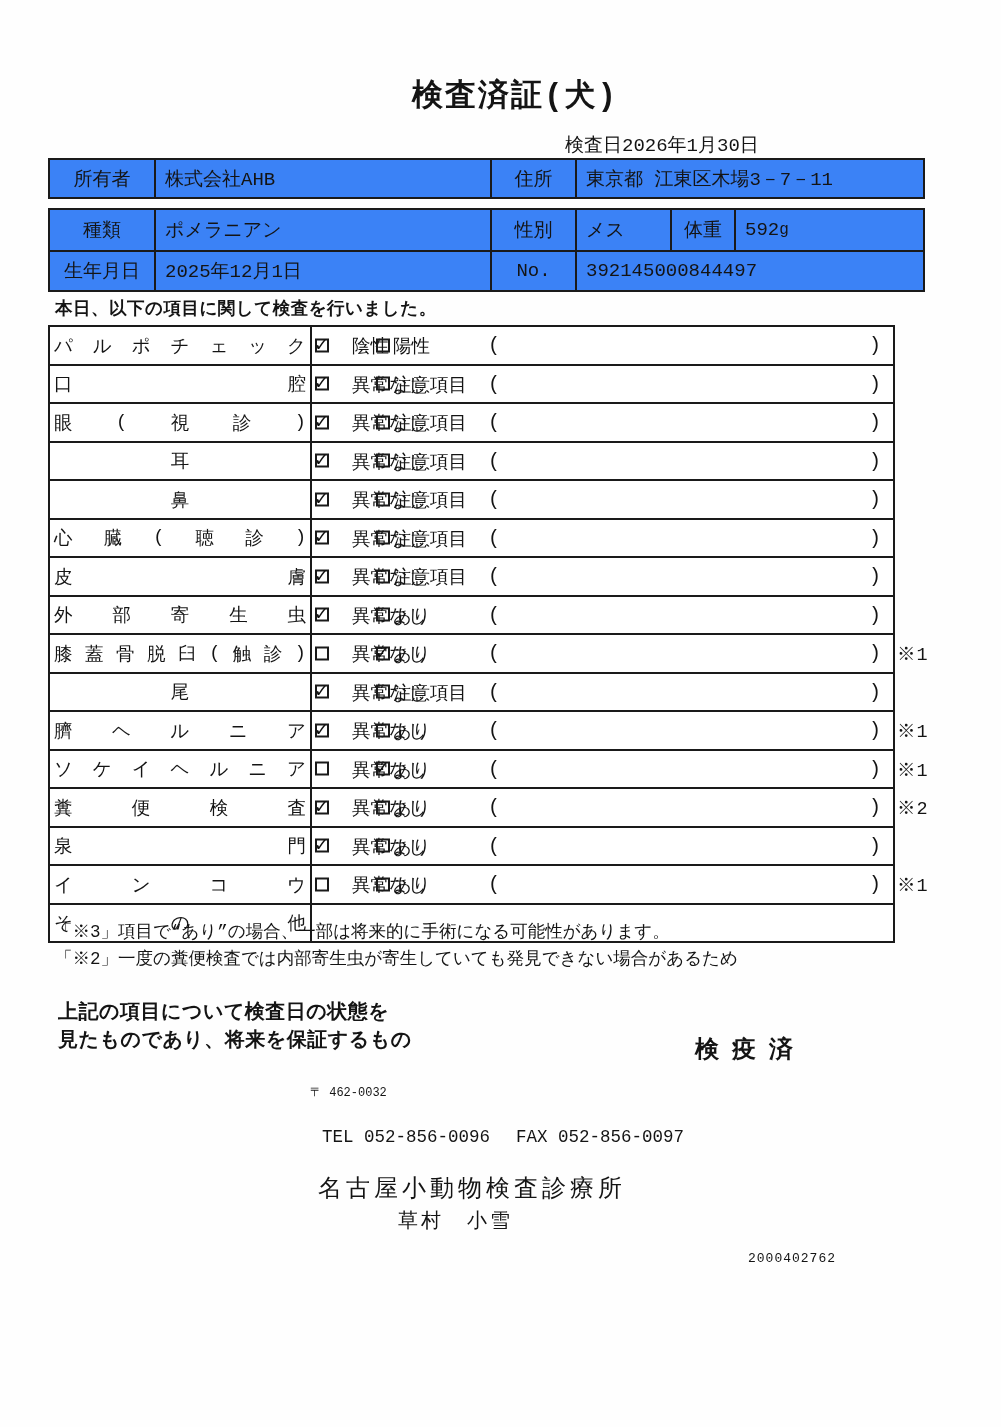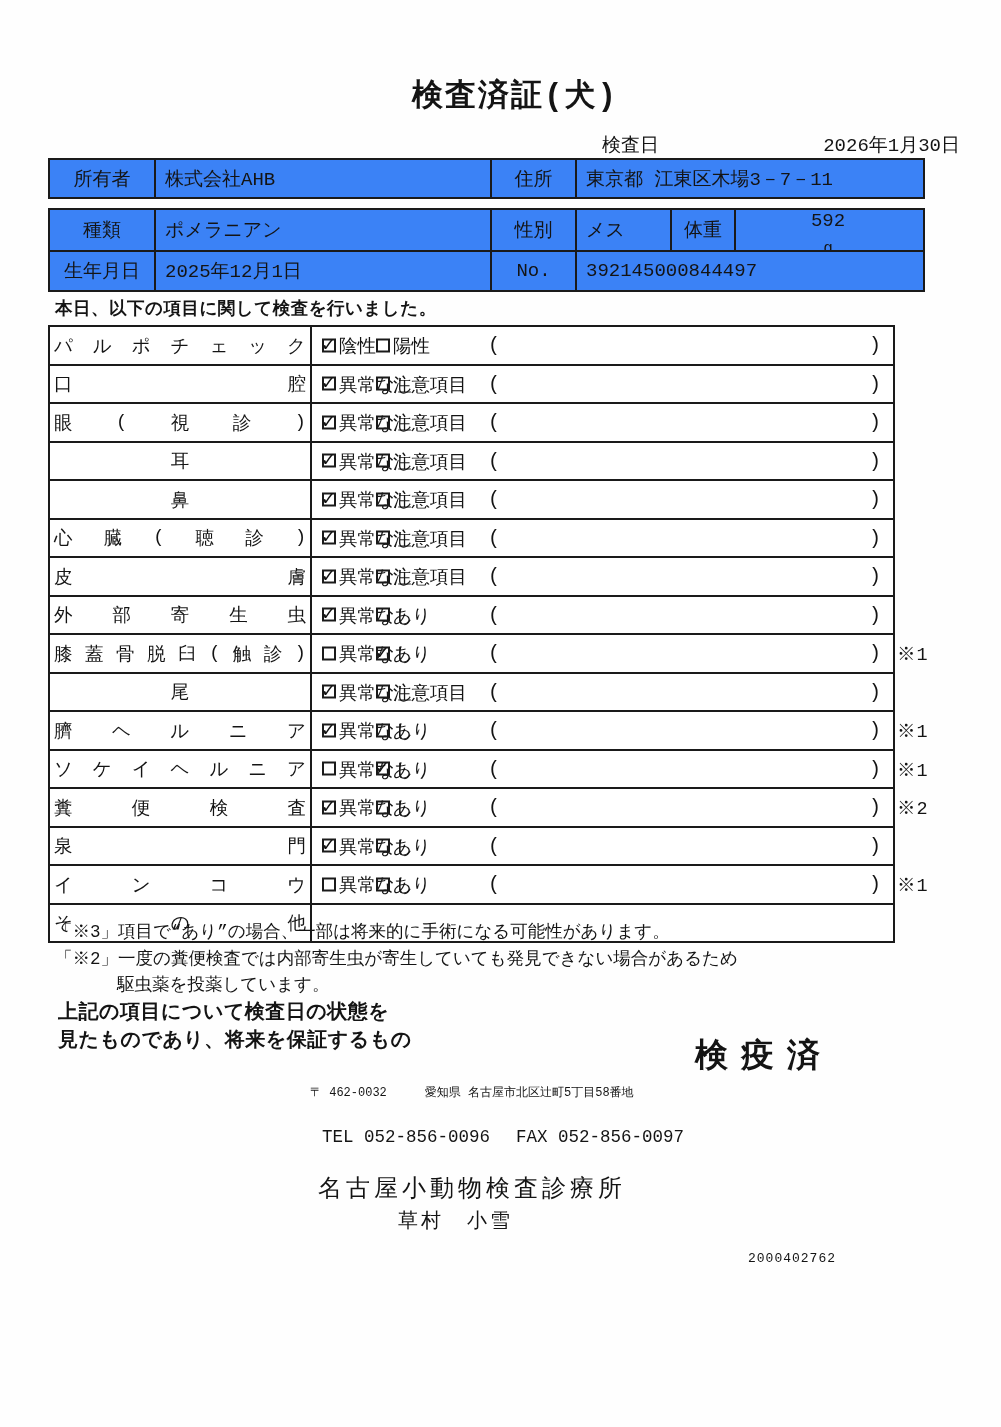--- a/index.html
+++ b/index.html
@@ -12,80 +12,79 @@
     overflow:hidden;
     padding-left:29px;
   }
   
   .title{
     position:absolute;left:0;top:74px;width:100%;
     text-align:center;font-size:31px;font-weight:bold;letter-spacing:2px;
   }
   .date-row{
     position:absolute;left:565px;top:132px;width:358px;
-    display:flex;justify-content:space-between;align-items:flex-end;
+    display:flex;align-items:flex-end;
     font-size:19px;
-    margin-left:37px;
   }
   
   .tbl{
     position:absolute;box-sizing:border-box;
     border:2px solid #1a1a1a;display:grid;background:#3b82f6;
   }
   .tbl > div{
     box-sizing:border-box;display:flex;align-items:center;
     font-size:19px;white-space:nowrap;overflow:hidden;
   }
   .tbl .lab{justify-content:center;}
   .tbl .val{justify-content:flex-start;padding-left:9px;}
   .bL{border-left:2px solid #1a1a1a;}
   .bT{border-top:2px solid #1a1a1a;}
   .owner-table{left:48px;top:158px;width:877px;height:41px;grid-template-columns:104px 336px 85px 1fr;grid-auto-rows:1fr;}
   .info-table{left:48px;top:208px;width:877px;height:84px;grid-template-columns:104px 336px 85px 95px 64px 1fr;grid-auto-rows:1fr;}
-  .weight-cell{justify-content:flex-end;padding-right:12px;gap:8px;flex-direction:column;}
+  .weight-cell{justify-content:flex-end;padding-right:12px;gap:0;}
   .weight-unit{font-size:16px;}
   .no-value{grid-column:4 / 7;}
   .intro{position:absolute;left:55px;top:296px;font-size:17.5px;font-weight:600;letter-spacing:.5px;}
   
   .checklist{
     position:absolute;left:48px;top:325px;width:847px;
     box-sizing:border-box;border:2px solid #1a1a1a;background:#fff;
   }
   .cl-row{display:flex;height:36.5px;position:relative;}
   .cl-row + .cl-row{border-top:2px solid #1a1a1a;}
   .row-label{
     width:262px;box-sizing:border-box;border-right:2px solid #1a1a1a;
     display:flex;align-items:center;padding:0 4px;
     font-size:18.5px;
   }
   .row-label.spread{justify-content:space-between;}
   .row-label.center{justify-content:center;}
   .row-content{flex:1;position:relative;font-size:18.5px;}
   .opt{position:absolute;top:50%;transform:translateY(-50%);display:flex;align-items:center;white-space:nowrap;}
-  .opt1{left:10px;}
+  .opt1{left:3px;gap:20px;}
   .opt2{left:64px;}
   .cb{
     position:relative;display:inline-block;width:14px;height:14px;
     box-sizing:border-box;border:2px solid #1a1a1a;margin-right:3px;flex:0 0 auto;
   }
   .cb.checked::after{
     content:"✓";position:absolute;left:-2px;top:-9px;
     font-size:21px;font-weight:bold;color:#111;
   }
   .paren-open{position:absolute;left:176px;top:50%;transform:translateY(-50%);font-size:20px;}
   .paren-close{position:absolute;right:12px;top:50%;transform:translateY(-50%);font-size:20px;}
   .row-note{
     position:absolute;right:-50px;top:50%;transform:translateY(-50%);
     width:46px;font-size:18.5px;letter-spacing:1px;
   }
   
   .notes{position:absolute;left:55px;top:919px;font-size:17.5px;line-height:26.5px;}
   .note-indent{margin-left:62px;}
   .disclaimer{position:absolute;left:58px;top:999px;font-size:20px;font-weight:bold;line-height:27.5px;letter-spacing:.5px;}
-  .stamp{position:absolute;left:695px;top:1033px;font-size:33px;font-weight:600;letter-spacing:13px;white-space:nowrap;text-align:right;}
+  .stamp{position:absolute;left:695px;top:1033px;font-size:24px;font-weight:600;letter-spacing:13px;white-space:nowrap;text-align:right;}
   .addr-line{position:absolute;left:310px;top:1084px;font-size:12px;display:flex;gap:38px;white-space:nowrap;}
   .tel-line{position:absolute;left:322px;top:1127px;font-size:17.5px;display:flex;gap:26px;white-space:nowrap;}
   .clinic-name{position:absolute;left:318px;top:1172px;font-size:24px;letter-spacing:4px;white-space:nowrap;}
   .vet-name{position:absolute;left:398px;top:1207px;font-size:20px;letter-spacing:3px;white-space:nowrap;}
   .serial{position:absolute;left:748px;top:1251px;font-size:13px;letter-spacing:1px;}
 </style>
 </head>
 <body>
 
 <div class="page">
@@ -461,33 +460,31 @@
           <span>他</span>
         </div>
     <div class="row-content"></div>
     <span class="row-note"></span>
   </div>
 </div>
 
   <div class="notes">
     <div>「※3」項目で“あり”の場合、一部は将来的に手術になる可能性があります。</div>
     <div>「※2」一度の糞便検査では内部寄生虫が寄生していても発見できない場合があるため</div>
-    <div class="note-indent">駆虫薬を投薬しています。</div>
   </div>
 
   <div class="disclaimer">
     <div>上記の項目について検査日の状態を</div>
     <div>見たものであり、将来を保証するもの</div>
   </div>
 
   <div class="stamp">検疫済</div>
 
   <div class="addr-line">
     <span>〒 462-0032</span>
-    <span>愛知県 名古屋市北区辻町5丁目58番地</span>
   </div>
 
   <div class="tel-line">
     <span>TEL 052-856-0096</span>
     <span>FAX 052-856-0097</span>
   </div>
 
   <div class="clinic-name">名古屋小動物検査診療所</div>
   <div class="vet-name">草村　小雪</div>
   <div class="serial">2000402762</div>

